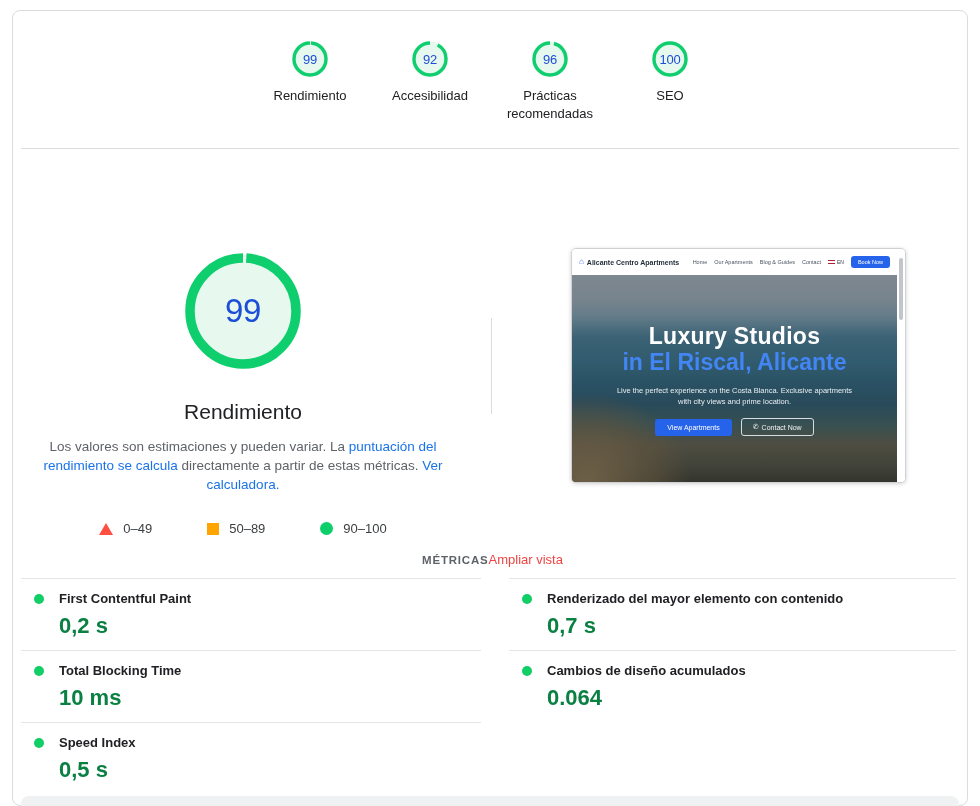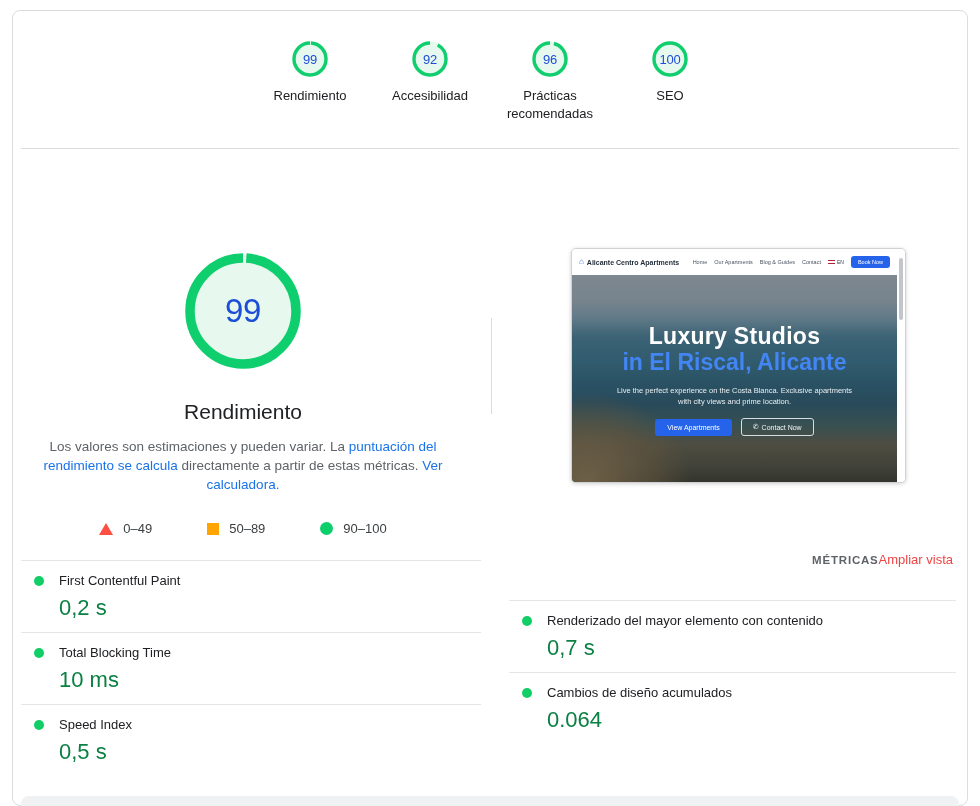--- a/index.html
+++ b/index.html
@@ -79,27 +79,27 @@
   .t-cta1 { background:#2563eb; color:#fff; font-size:7px; padding:5px 12px;
     border-radius:3px; }
   .t-cta2 { border:1px solid #d7dde3; color:#f1f4f7; font-size:7px; padding:4px 11px;
     border-radius:3px; display:flex; gap:3px; align-items:center; }
   .thumb-scroll { width:8px; background:#fff; position:relative; flex:0 0 auto; }
   .thumb-bar { position:absolute; top:9px; left:2px; width:4px; height:62px;
     background:#c2c5ca; border-radius:2px; }
 
   
   .metrics-head { position:absolute; top:541px; left:19px; right:14px;
-    display:flex; justify-content:flex-end; align-items:center; }
+    display:flex; justify-content:center; align-items:center; }
   .metrics-title { font-size:11.5px; font-weight:600; letter-spacing:.8px;
     color:#5f6368; }
   .expand-link { font-size:13px; color:#ef4444; text-decoration:none; cursor:pointer; }
-  .mcol { position:absolute; top:549px; }
+  .mcol { position:absolute; top:567px;font-weight:bold; }
   .mcol-left { left:8px; width:460px; }
-  .mcol-right { left:496px; width:447px;margin-top:40px; }
+  .mcol-right { left:496px; width:447px; }
   .metric { border-top:1px solid #e4e6e8; padding:12px 0 11px 13px; }
   .metric:first-child { border-top:1px solid #e4e6e8; }
   .m-row { display:flex; align-items:center; gap:15px; }
   .m-dot { width:10px; height:10px; border-radius:50%; background:#12ce67;
     flex:0 0 auto; }
   .m-name { font-size:13px; color:#202124; }
   .m-value { margin:7px 0 0 25px; font-size:22px; color:#0b8043; }
 
   .bottom-strip { position:absolute; left:8px; top:785px; width:938px; height:20px;
     background:#f0f1f2; border-radius:8px 8px 0 0; }

